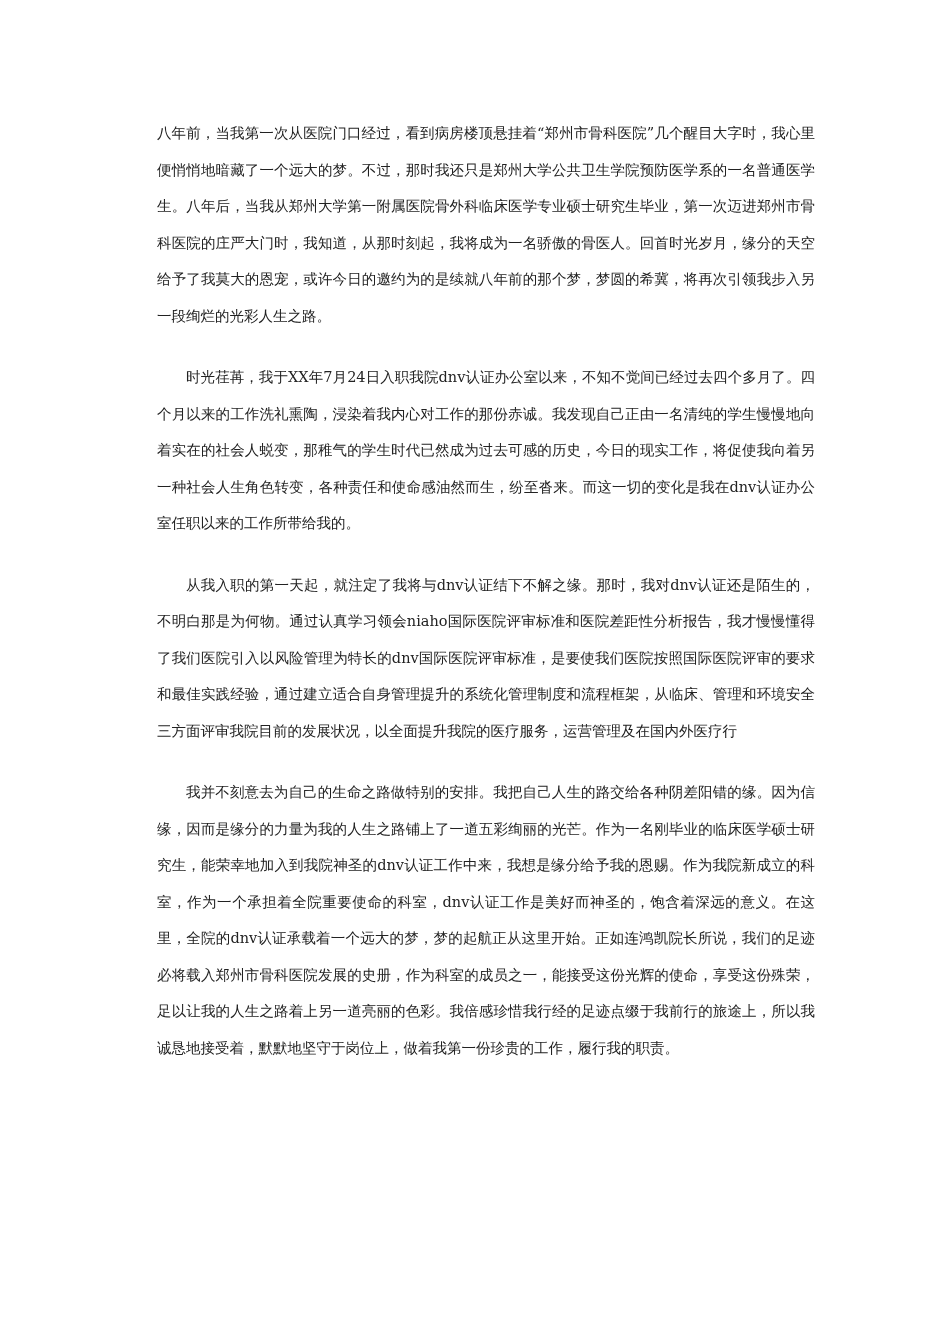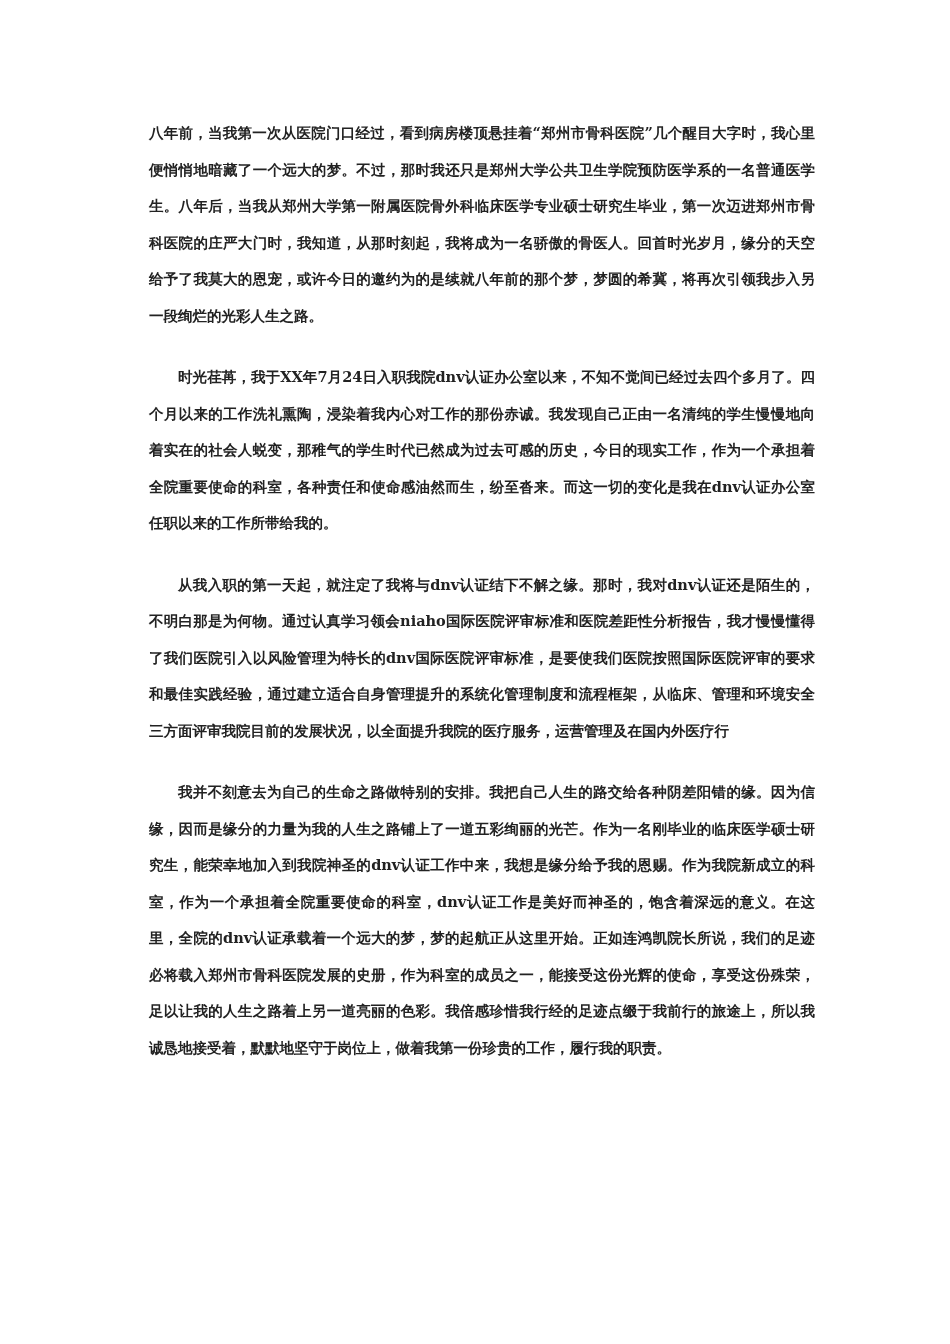--- a/index.html
+++ b/index.html
@@ -7,24 +7,24 @@
   .page {
     position: absolute;
     left: 145px;
     top: 115px;
     width: 670px;
     font-family: "DejaVu Serif", "Liberation Serif", serif;
     font-size: 14.5px;
     color: #222222;
     line-height: 36.5px;
   }
-  .para { margin: 0 0 25px 4px; text-align: justify; text-align-last: left; font-weight: bold; }
+  .para { margin: 0 0 25px 12px; text-align: justify; text-align-last: left; }
   .para.indent { text-indent: 29px; }
 </style>
 </head>
 <body>
 
 <div class="page">
   <p class="para">八年前，当我第一次从医院门口经过，看到病房楼顶悬挂着“郑州市骨科医院”几个醒目大字时，我心里便悄悄地暗藏了一个远大的梦。不过，那时我还只是郑州大学公共卫生学院预防医学系的一名普通医学生。八年后，当我从郑州大学第一附属医院骨外科临床医学专业硕士研究生毕业，第一次迈进郑州市骨科医院的庄严大门时，我知道，从那时刻起，我将成为一名骄傲的骨医人。回首时光岁月，缘分的天空给予了我莫大的恩宠，或许今日的邀约为的是续就八年前的那个梦，梦圆的希冀，将再次引领我步入另一段绚烂的光彩人生之路。</p>
-  <p class="para indent">时光荏苒，我于XX年7月24日入职我院dnv认证办公室以来，不知不觉间已经过去四个多月了。四个月以来的工作洗礼熏陶，浸染着我内心对工作的那份赤诚。我发现自己正由一名清纯的学生慢慢地向着实在的社会人蜕变，那稚气的学生时代已然成为过去可感的历史，今日的现实工作，作为一个承担着全院重要使命的科室，各种责任和使命感油然而生，纷至沓来。而这一切的变化是我在dnv认证办公室任职以来的工作所带给我的。</p>
+  <p class="para indent">时光荏苒，我于XX年7月24日入职我院dnv认证办公室以来，不知不觉间已经过去四个多月了。四个月以来的工作洗礼熏陶，浸染着我内心对工作的那份赤诚。我发现自己正由一名清纯的学生慢慢地向着实在的社会人蜕变，那稚气的学生时代已然成为过去可感的历史，今日的现实工作，将促使我向着另一种社会人生角色转变，各种责任和使命感油然而生，纷至沓来。而这一切的变化是我在dnv认证办公室任职以来的工作所带给我的。</p>
   <p class="para indent">从我入职的第一天起，就注定了我将与dnv认证结下不解之缘。那时，我对dnv认证还是陌生的，不明白那是为何物。通过认真学习领会niaho国际医院评审标准和医院差距性分析报告，我才慢慢懂得了我们医院引入以风险管理为特长的dnv国际医院评审标准，是要使我们医院按照国际医院评审的要求和最佳实践经验，通过建立适合自身管理提升的系统化管理制度和流程框架，从临床、管理和环境安全三方面评审我院目前的发展状况，以全面提升我院的医疗服务，运营管理及在国内外医疗行</p>
   <p class="para indent">我并不刻意去为自己的生命之路做特别的安排。我把自己人生的路交给各种阴差阳错的缘。因为信缘，因而是缘分的力量为我的人生之路铺上了一道五彩绚丽的光芒。作为一名刚毕业的临床医学硕士研究生，能荣幸地加入到我院神圣的dnv认证工作中来，我想是缘分给予我的恩赐。作为我院新成立的科室，作为一个承担着全院重要使命的科室，dnv认证工作是美好而神圣的，饱含着深远的意义。在这里，全院的dnv认证承载着一个远大的梦，梦的起航正从这里开始。正如连鸿凯院长所说，我们的足迹必将载入郑州市骨科医院发展的史册，作为科室的成员之一，能接受这份光辉的使命，享受这份殊荣，足以让我的人生之路着上另一道亮丽的色彩。我倍感珍惜我行经的足迹点缀于我前行的旅途上，所以我诚恳地接受着，默默地坚守于岗位上，做着我第一份珍贵的工作，履行我的职责。</p>
 </div>
 
 </body></html>

